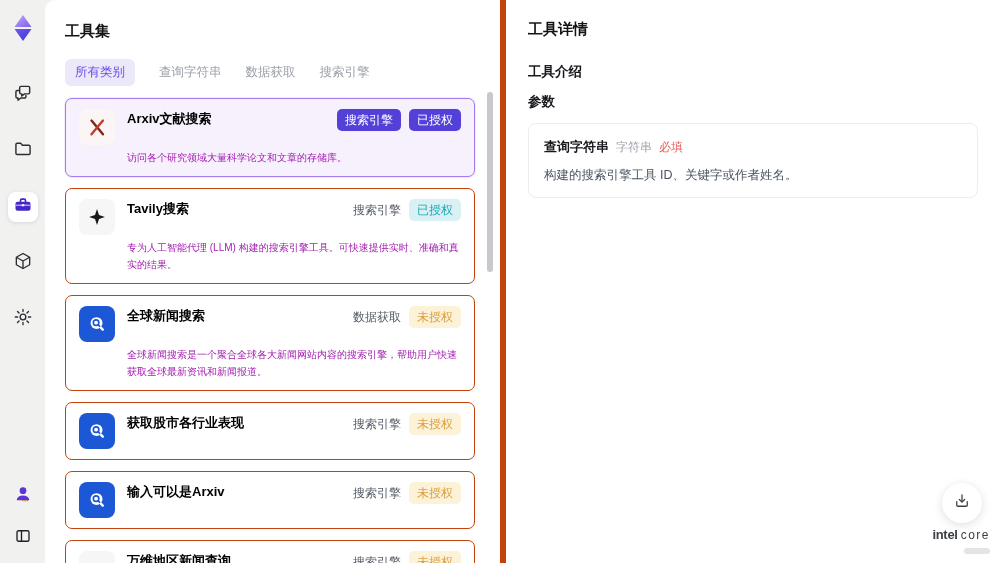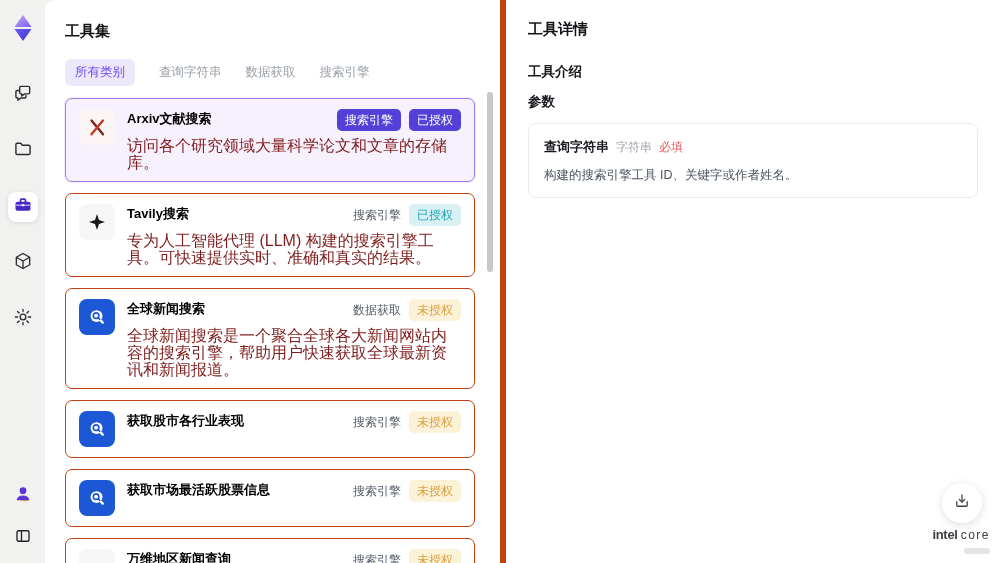--- a/index.html
+++ b/index.html
@@ -34,21 +34,21 @@
   .card-body{flex:1;min-width:0;}
   .card-top{display:flex;align-items:flex-start;justify-content:space-between;gap:8px;}
   .card-title{font-size:13px;font-weight:bold;color:#000000;line-height:17px;padding-top:1px;}
   .badges{display:flex;align-items:center;gap:8px;flex:0 0 auto;}
   .badge{font-size:12px;line-height:14px;padding:4px 8px;border-radius:5px;white-space:nowrap;}
   .badge.cat-solid{background:#5340d9;color:#fff;}
   .badge.auth-solid{background:#5340d9;color:#fff;}
   .badge.cat-plain{background:transparent;color:#565d68;padding:4px 0;}
   .badge.auth-ok{background:#d9f1f4;color:#1fa7b5;}
   .badge.auth-no{background:#fbf2d7;color:#dd9f3f;}
-  .card-desc{font-size:16px;color:#7f1d1d;line-height:17px;margin-top:6px;}
+  .card-desc{font-size:10px;color:#a21caf;line-height:17px;margin-top:18px;}
   .scrollbar-track{position:absolute;right:7px;top:88px;bottom:0;width:6px;}
   .scrollbar-thumb{position:absolute;top:4px;left:0;width:6px;height:180px;border-radius:3px;background:#c8c8cd;cursor:pointer;}
   
   .detail{position:absolute;left:455px;top:0;right:0;bottom:0;border-left:6px solid #c2410c;
           box-sizing:border-box;padding:20px 22px;}
   .detail-title{font-size:15px;font-weight:bold;color:#121417;margin:0 0 24px 0;}
   .section-h{font-size:13.5px;font-weight:bold;color:#17191d;margin:0 0 12px 0;}
   .info-box{border:1px solid #ececf0;border-radius:8px;background:#fff;padding:13px 15px;
             font-size:13px;color:#3d4450;line-height:19px;margin-bottom:22px;}
   .param-head{display:flex;align-items:baseline;gap:7px;}
@@ -239,21 +239,21 @@
             <div class="ti blue">
               <svg width="22" height="22" viewBox="0 0 24 24">
                 <circle cx="11.5" cy="11" r="6.5" fill="#ffffff"></circle>
                 <circle cx="11" cy="10.5" r="3" fill="none" stroke="#1c57d6" stroke-width="1.8"></circle>
                 <path d="M13.2 12.8 L15 14.6" stroke="#1c57d6" stroke-width="1.8" stroke-linecap="round"></path>
                 <path d="M16.2 16 L18.3 18.1" stroke="#ffffff" stroke-width="2.6" stroke-linecap="round"></path>
               </svg>
             </div>
             <div class="card-body">
               <div class="card-top">
-                <div class="card-title">获取市场最活跃股票信息</div>
+                <div class="card-title">输入可以是Arxiv</div>
                 <div class="badges">
                   <span class="badge cat-plain">搜索引擎</span>
                   <span class="badge auth-no">未授权</span>
                 </div>
               </div>
             </div>
           </div>
           <div class="card">
             <div class="ti news"></div>
             <div class="card-body">

